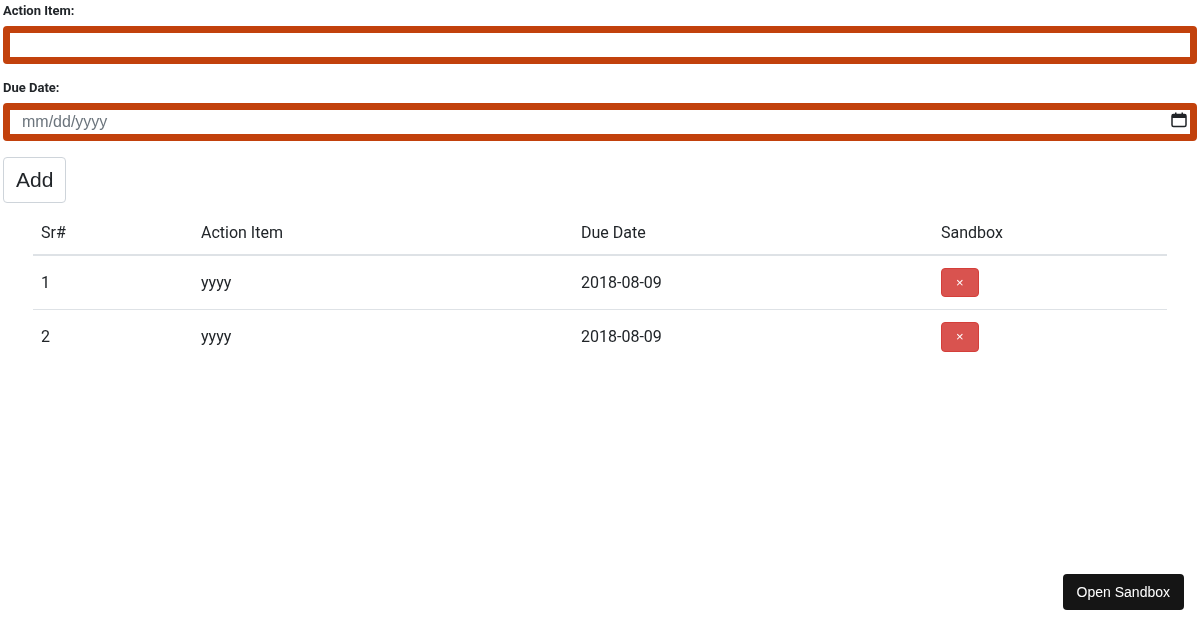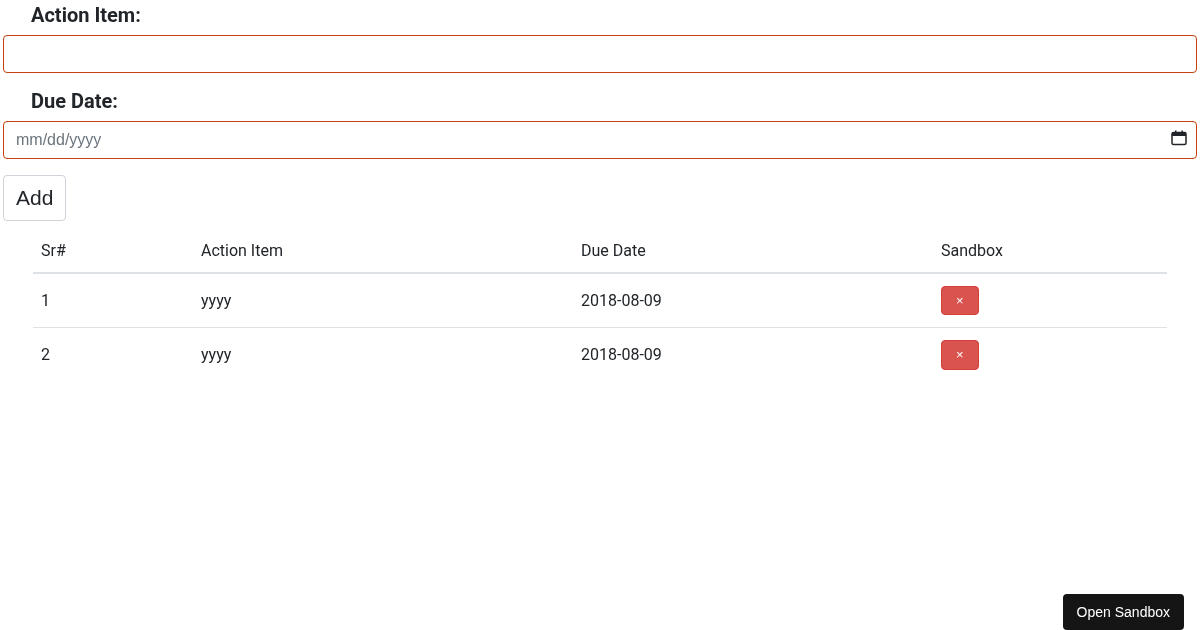--- a/index.html
+++ b/index.html
@@ -14,32 +14,31 @@
       background: #fff;
       padding: 3px;
     }
     .form-group {
       margin-bottom: 16px;
     }
     label {
       display: block;
       font-weight: 700;
       margin-bottom: 8px;
-      font-size: 20px;
-      margin-left: 28px;
+      font-size: 13px;
     }
     .form-control {
       display: block;
       width: 100%;
       padding: 6px 12px;
       font-size: 16px;
       line-height: 1.5;
       color: #495057;
       background-color: #fff;
-      border: 1px solid #c2410c;
+      border: 7px solid #c2410c;
       border-radius: 4px;
       height: 38px;
     }
     .form-control::placeholder {
       color: #6c757d;
     }
     .date-input-wrapper {
       position: relative;
     }
     .date-input {
@@ -105,21 +104,21 @@
       color: #fff;
       padding: 6px 14px;
       font-size: 13px;
       border-radius: 4px;
       cursor: pointer;
       border: 1px solid #d43f3a;
       line-height: 1.2;
     }
     .open-sandbox {
       position: fixed;
-      bottom: 0;
+      bottom: 20px;
       right: 16px;
       background: #151515;
       color: #fff;
       border: none;
       padding: 10px 14px;
       border-radius: 4px;
       font-size: 14px;
       cursor: pointer;
     }
   </style>

